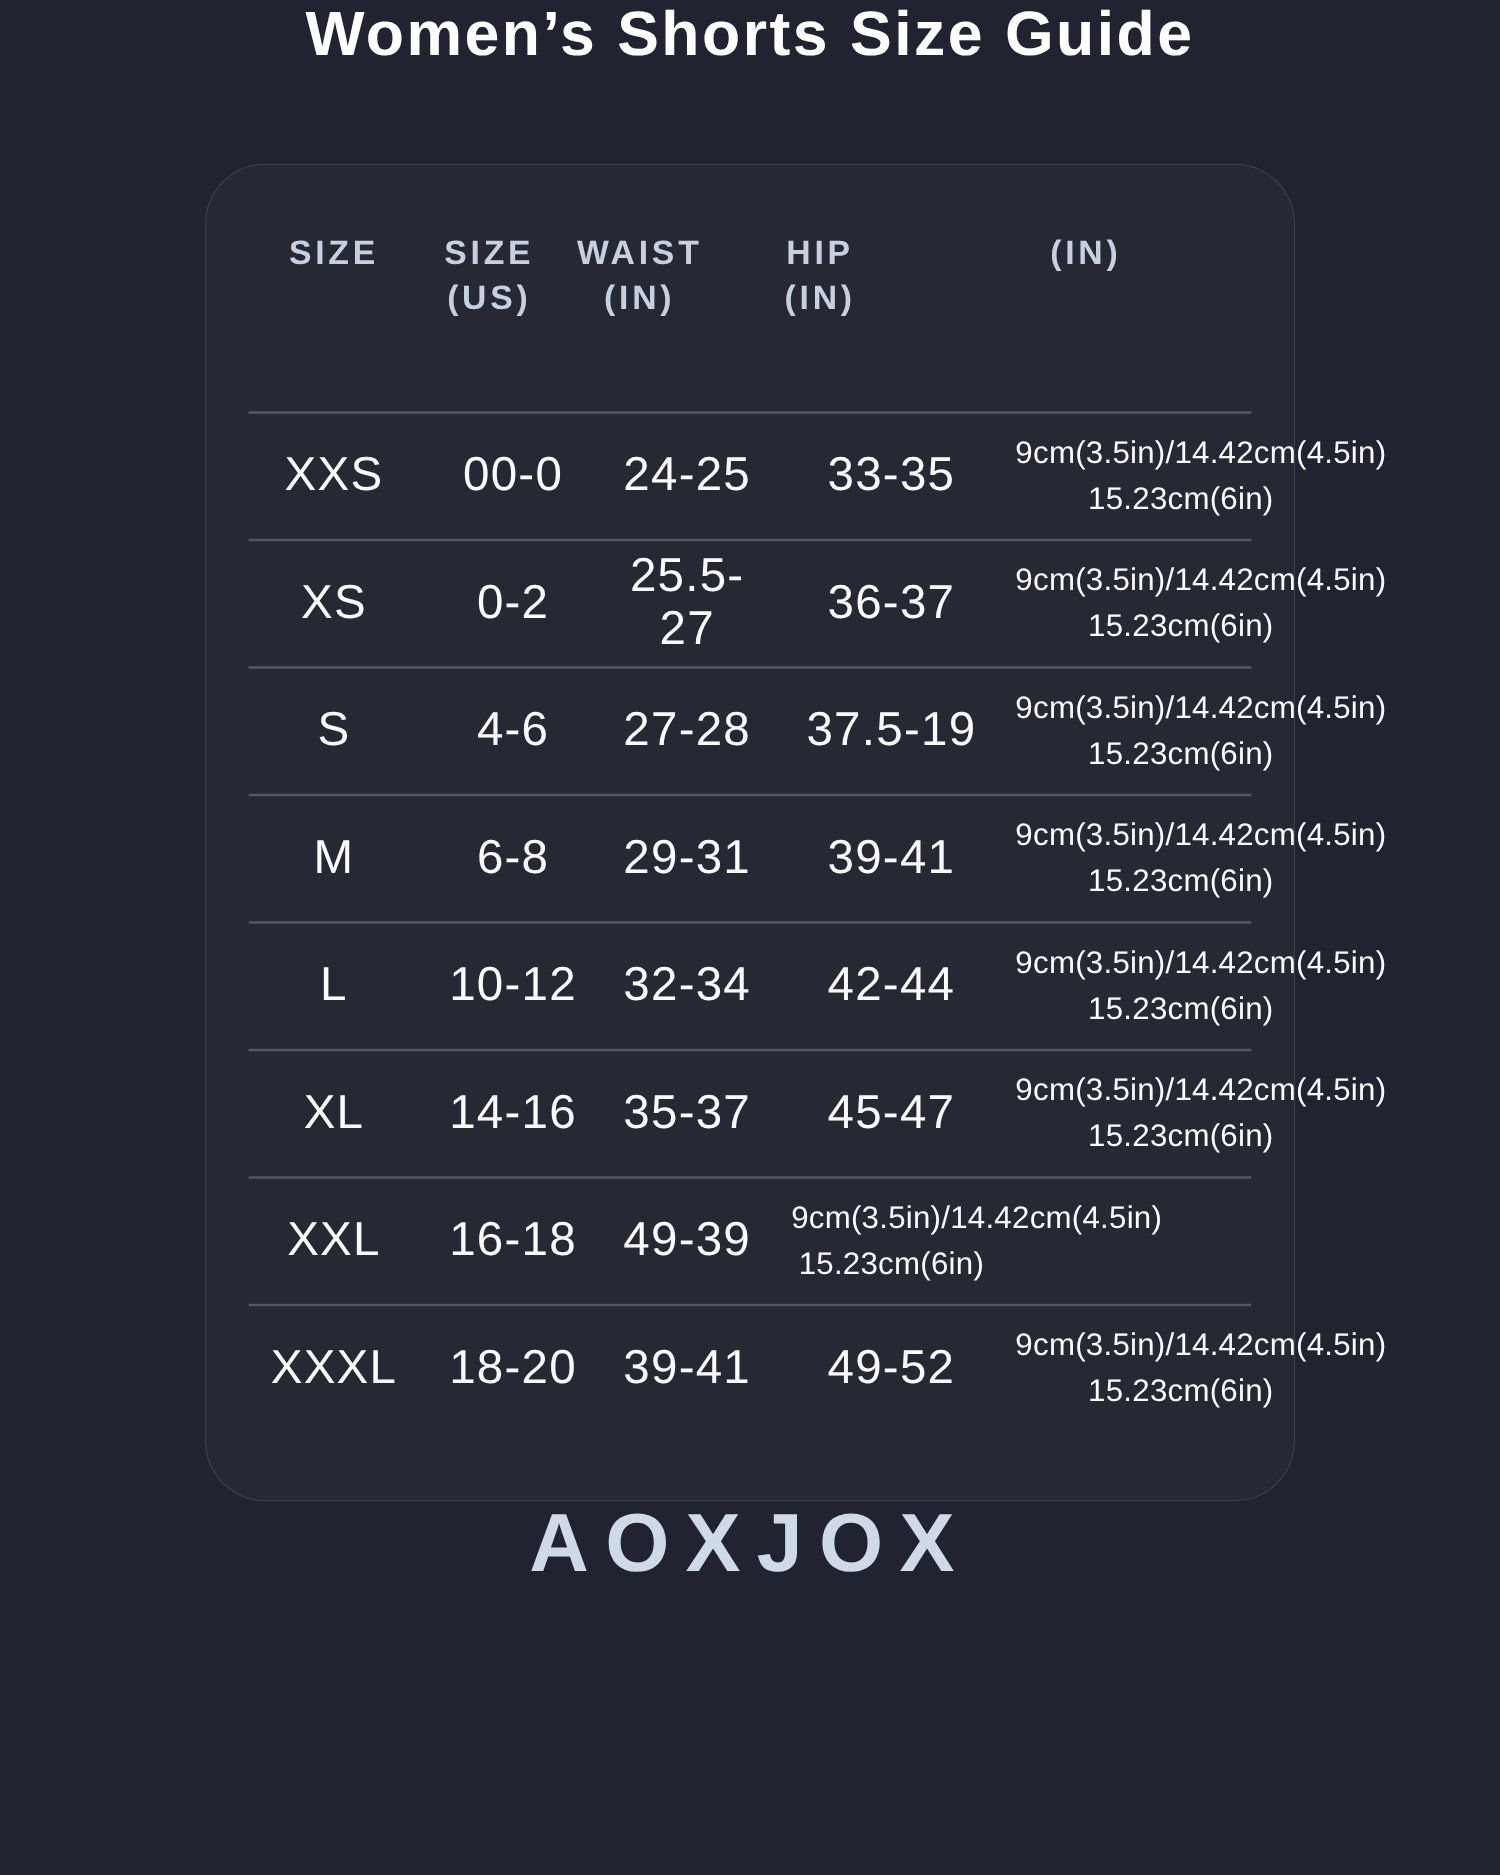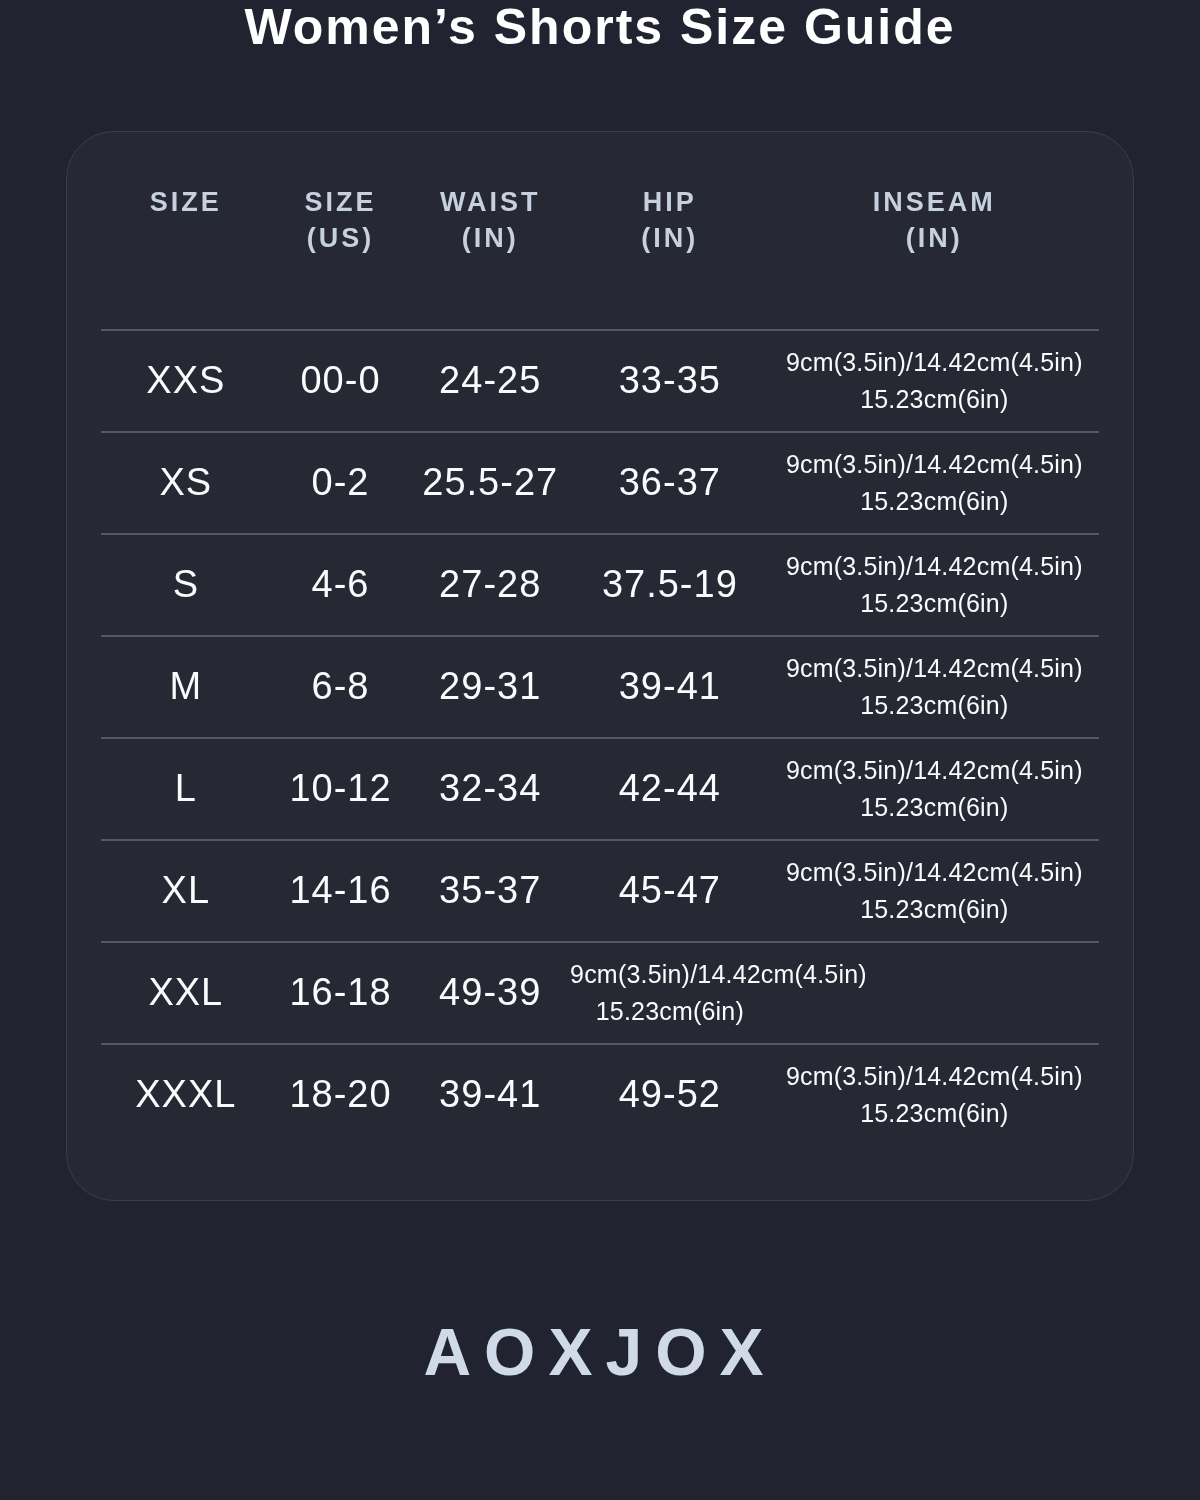--- a/index.html
+++ b/index.html
@@ -20,21 +20,21 @@
   }
   .page-title{
     text-align:center;
     color:#ffffff;
     font-size:50px;
     font-weight:bold;
     letter-spacing:2px;
     line-height:1.1;
   }
   .size-card{
-    width:1068px;
+    width:872px;
     height:1070px;
     margin:76px auto 0;
     background:var(--card-bg);
     border:1.5px solid var(--card-border);
     border-radius:48px;
     padding:0 34px;
   }
   .grid-row{
     display:grid;
     grid-template-columns:17% 14% 16% 20% 33%;
@@ -49,35 +49,35 @@
     text-align:center;
     color:var(--header-text);
     font-size:27px;
     font-weight:bold;
     letter-spacing:3px;
     line-height:1.35;
   }
   .data-row{
     height:102px;
     border-top:2px solid var(--divider);
+    gap:19px;
   }
   .cell{
     text-align:center;
     color:var(--row-text);
     font-size:38px;
     letter-spacing:1px;
     line-height:1.1;
   }
   .inseam-cell{
     font-size:25px;
     letter-spacing:0.2px;
     line-height:1.5;
   }
   .brand-logo{
-    margin-top:118px;
     text-align:center;
     color:var(--logo-text);
     font-size:66px;
     font-weight:bold;
     letter-spacing:13px;
     line-height:1;
   }
 </style>
 </head>
 <body>
@@ -97,21 +97,20 @@
     </div>
     <div class="header-cell">
       <div>WAIST</div>
       <div>(IN)</div>
     </div>
     <div class="header-cell">
       <div>HIP</div>
       <div>(IN)</div>
     </div>
     <div class="header-cell">
-      <div>INSEAM</div>
       <div>(IN)</div>
     </div>
   </div>
 
   <div class="grid-row data-row">
     <div class="cell">XXS</div>
     <div class="cell">00-0</div>
     <div class="cell">24-25</div>
     <div class="cell">33-35</div>
     <div class="cell inseam-cell">

